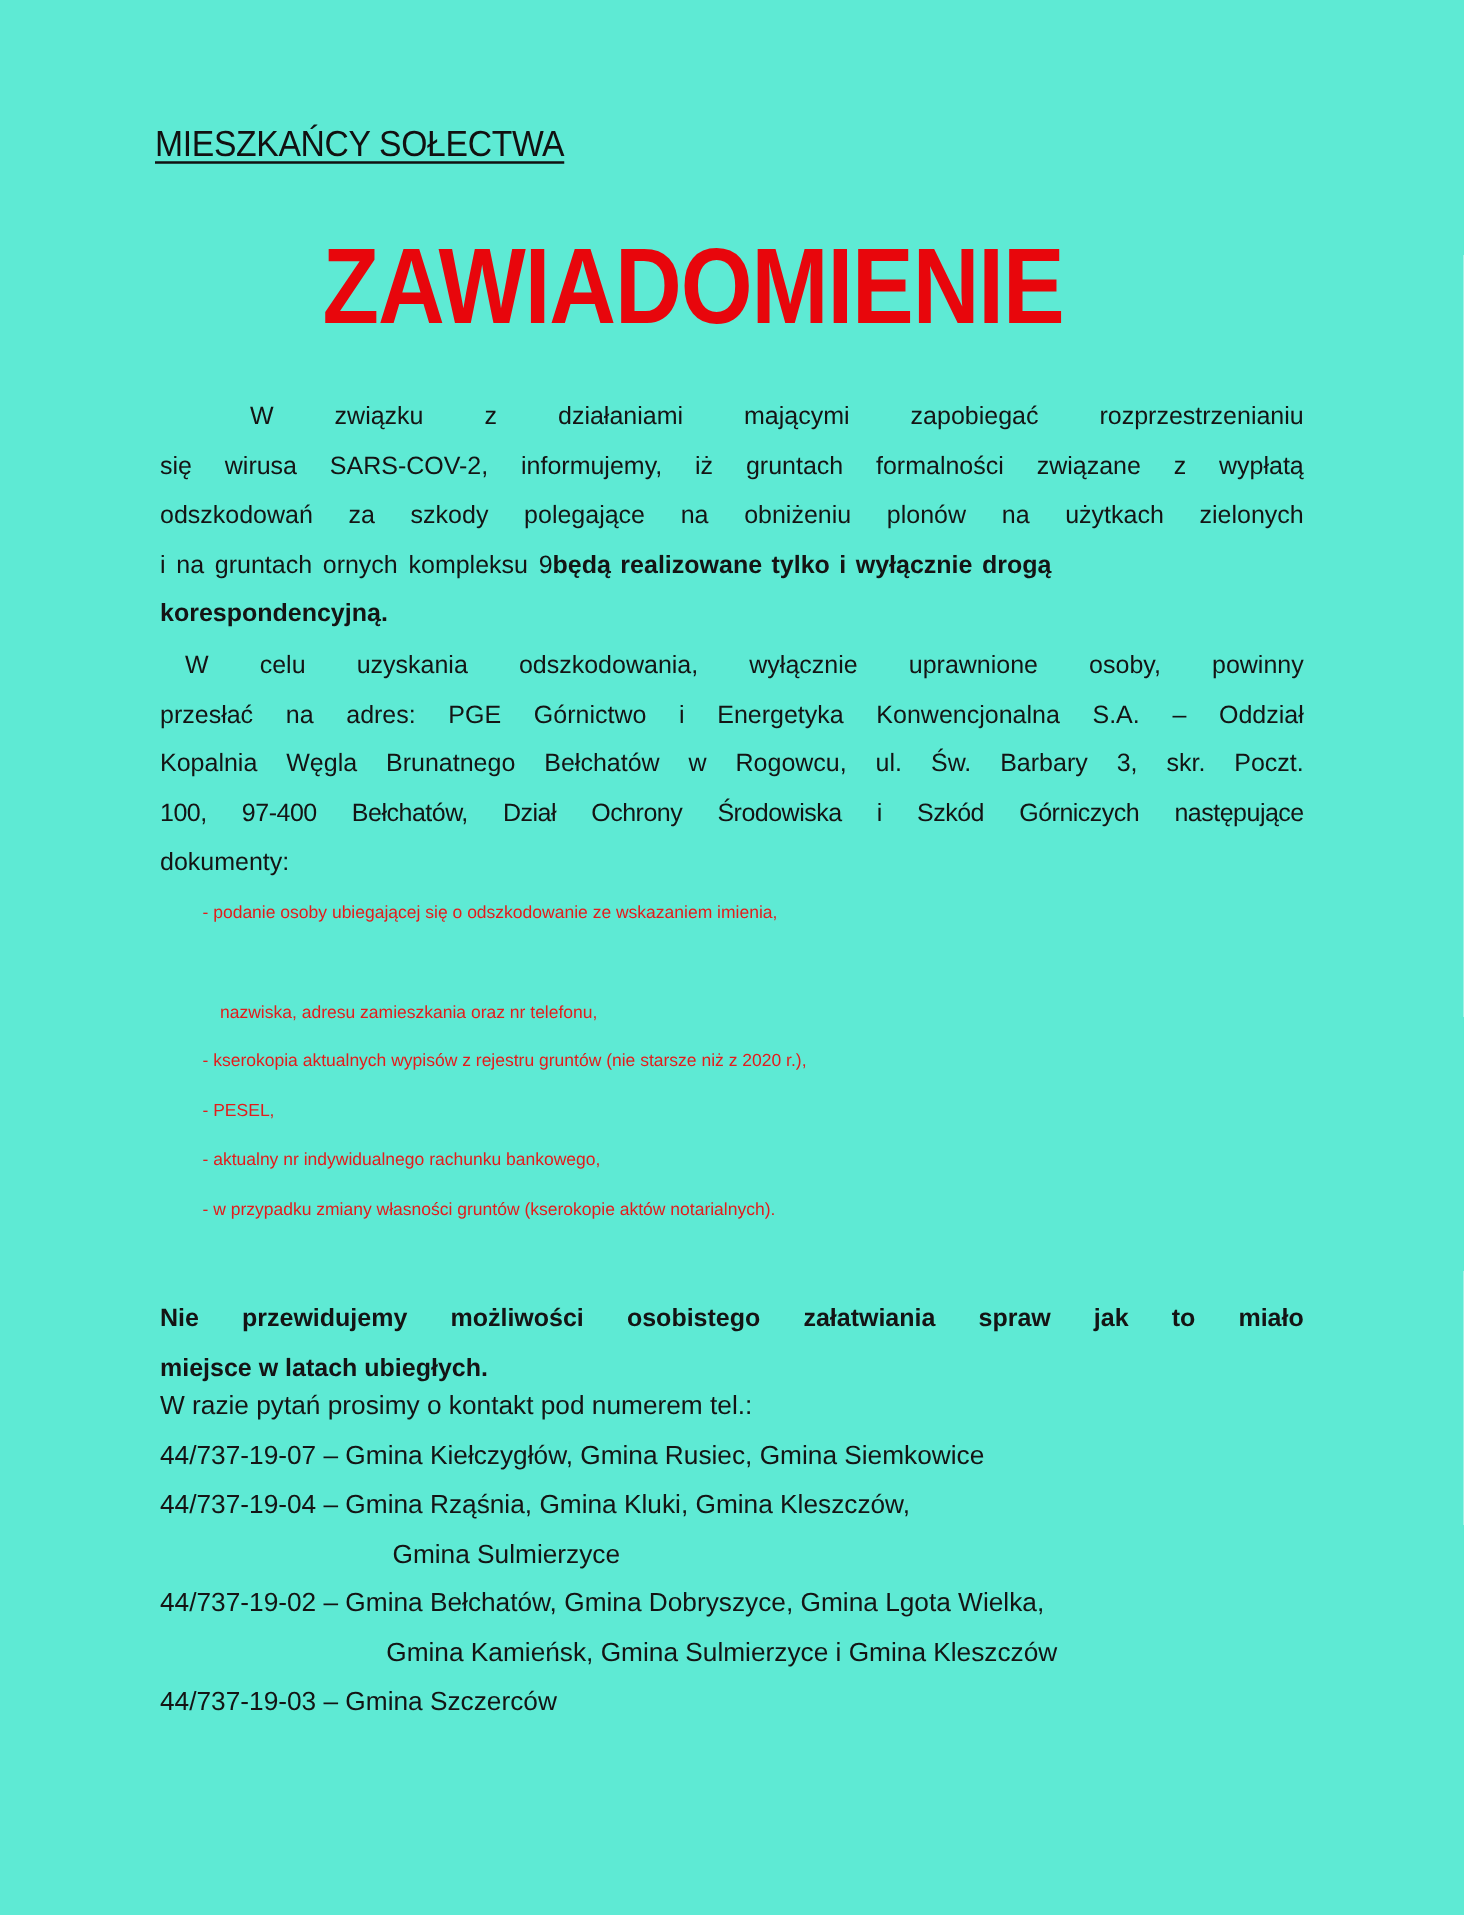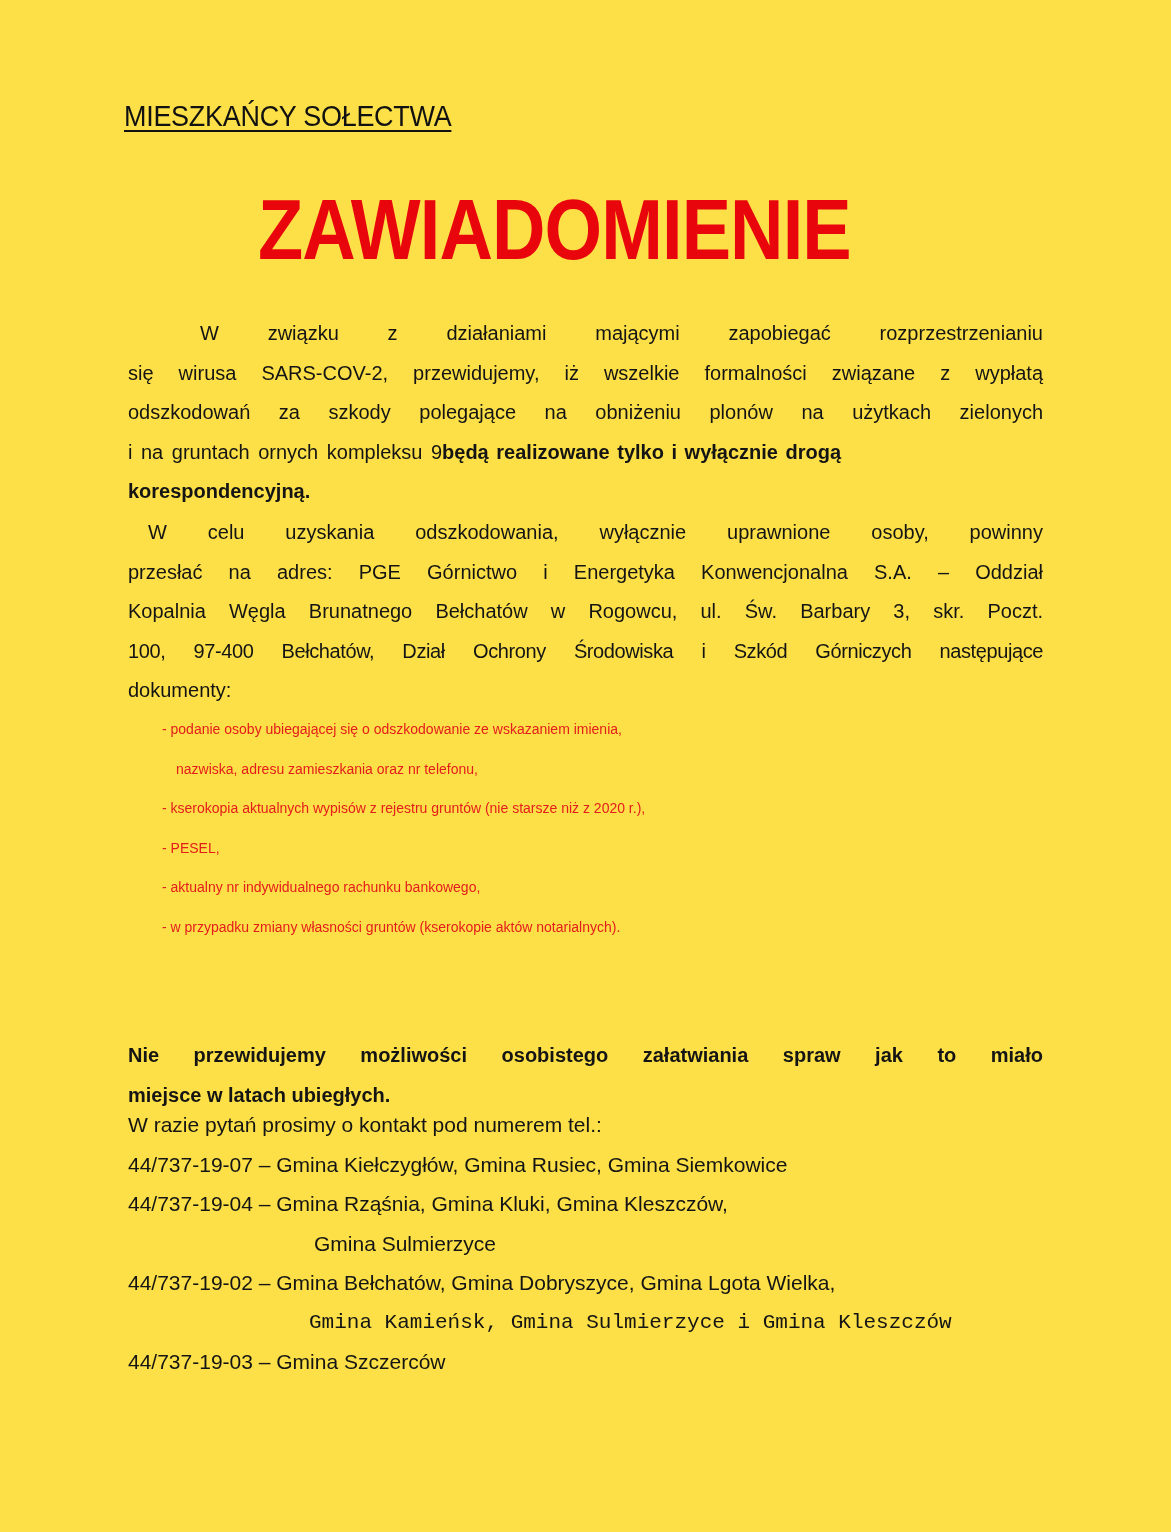--- a/index.html
+++ b/index.html
@@ -1,17 +1,17 @@
 <!DOCTYPE html>
 <html><head>
 <meta charset="utf-8">
 <style>
   html, body { margin: 0; padding: 0; background: #ffffff; }
   body { width: 1171px; height: 1532px; position: relative; overflow: hidden; }
-  .page { position: absolute; left: 0; top: 0; width: 1171px; height: 1532px; background: #fde047; }
+  .page { position: absolute; left: 0; top: 0; width: 1171px; height: 1532px; background: #5eead4; }
   .heading {
     position: absolute; left: 124px; top: 100px;
     font-family: "Liberation Sans", sans-serif; font-size: 29px; color: #111;
     text-decoration: underline; text-underline-offset: 4px; text-decoration-thickness: 2px;
     letter-spacing: -0.3px; transform: scaleX(0.93); transform-origin: left top; white-space: nowrap;
   }
   .title {
     position: absolute; left: 258px; top: 186px; width: 650px;
     font-family: "Liberation Sans", sans-serif; font-weight: bold; font-size: 86px; color: #e8060c;
     letter-spacing: -1px; line-height: 1; white-space: nowrap;
@@ -21,37 +21,37 @@
     position: absolute; left: 128px; width: 915px;
     font-family: "Liberation Sans", sans-serif; font-size: 20px; color: #141414;
     line-height: 39.5px;
   }
   .line { display: block; white-space: nowrap; height: 39.5px; }
   .just { text-align: justify; text-align-last: justify; white-space: normal; }
   .indent-lg { padding-left: 72px; }
   .indent-sm { padding-left: 20px; }
   .bold { font-weight: bold; }
   .list { position: absolute; left: 162px; font-family: "Liberation Sans", sans-serif; font-size: 14px; line-height: 39.5px; color: #e31c1c; }
-  .list .cont { padding-left: 14px; }
+  .list .cont { padding-left: 14px; margin-top: 40px; }
   .contacts { position: absolute; left: 128px; font-family: "Liberation Sans", sans-serif; font-size: 21px; line-height: 39.5px; color: #141414; }
   .contacts .cont { padding-left: 186px; }
-  .contacts .cont2 { padding-left: 181px; font-family: Liberation Mono, monospace; }
+  .contacts .cont2 { padding-left: 181px; }
 </style>
 </head>
 <body>
 
 <div class="page">
 
   <div class="heading">MIESZKAŃCY SOŁECTWA</div>
 
   <div class="title">ZAWIADOMIENIE</div>
 
   <div class="body" style="top: 314px;">
     <span class="line just indent-lg">W związku z działaniami mającymi zapobiegać rozprzestrzenianiu</span>
-    <span class="line just">się wirusa SARS-COV-2, przewidujemy, iż wszelkie formalności związane z wypłatą</span>
+    <span class="line just">się wirusa SARS-COV-2, informujemy, iż gruntach formalności związane z wypłatą</span>
     <span class="line just">odszkodowań za szkody polegające na obniżeniu plonów na użytkach zielonych</span>
     <span class="line" style="display:flex; justify-content:flex-start;">
       <span style="word-spacing:3px;">i na gruntach ornych kompleksu 9 </span>
       <span class="bold" style="word-spacing:2px;">będą realizowane tylko i wyłącznie drogą</span>
     </span>
     <span class="line bold">korespondencyjną.</span>
   </div>
 
   <div class="body" style="top: 513px;">
     <span class="line just indent-sm">W celu uzyskania odszkodowania, wyłącznie uprawnione osoby, powinny</span>

